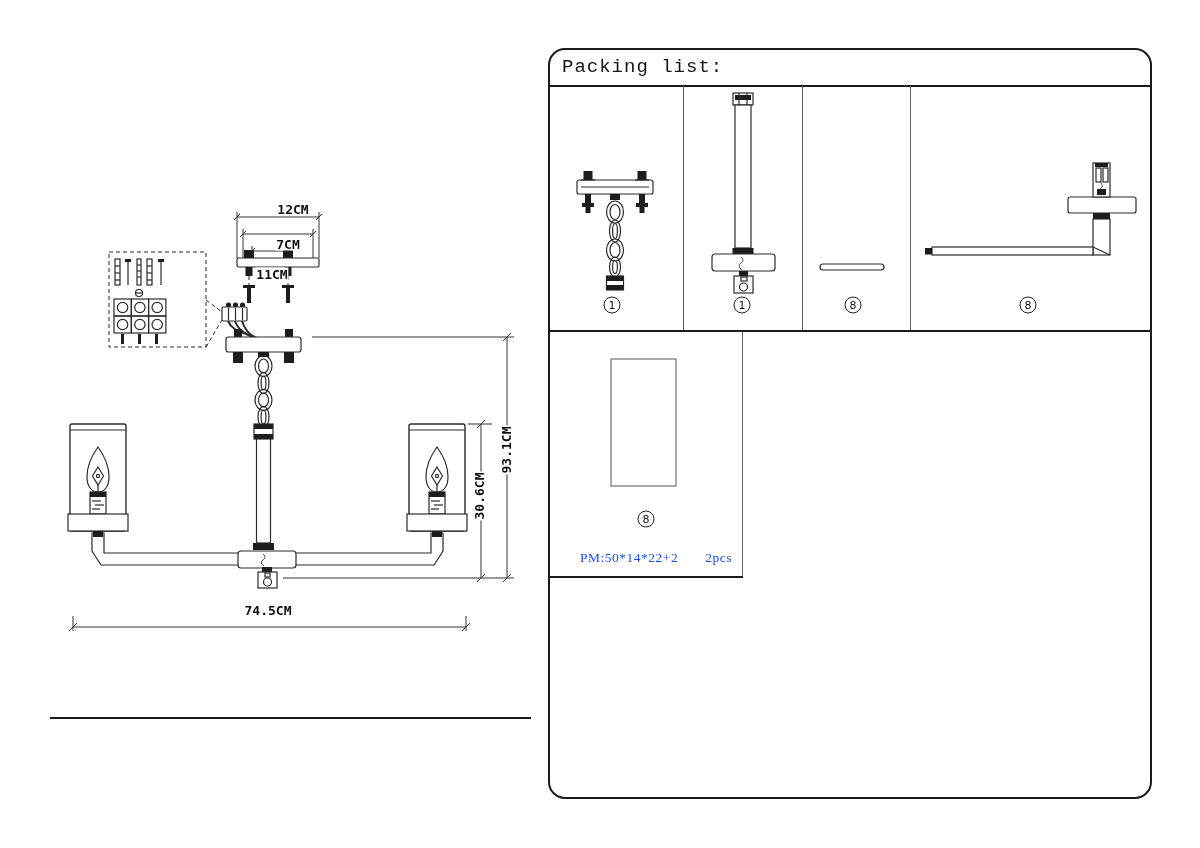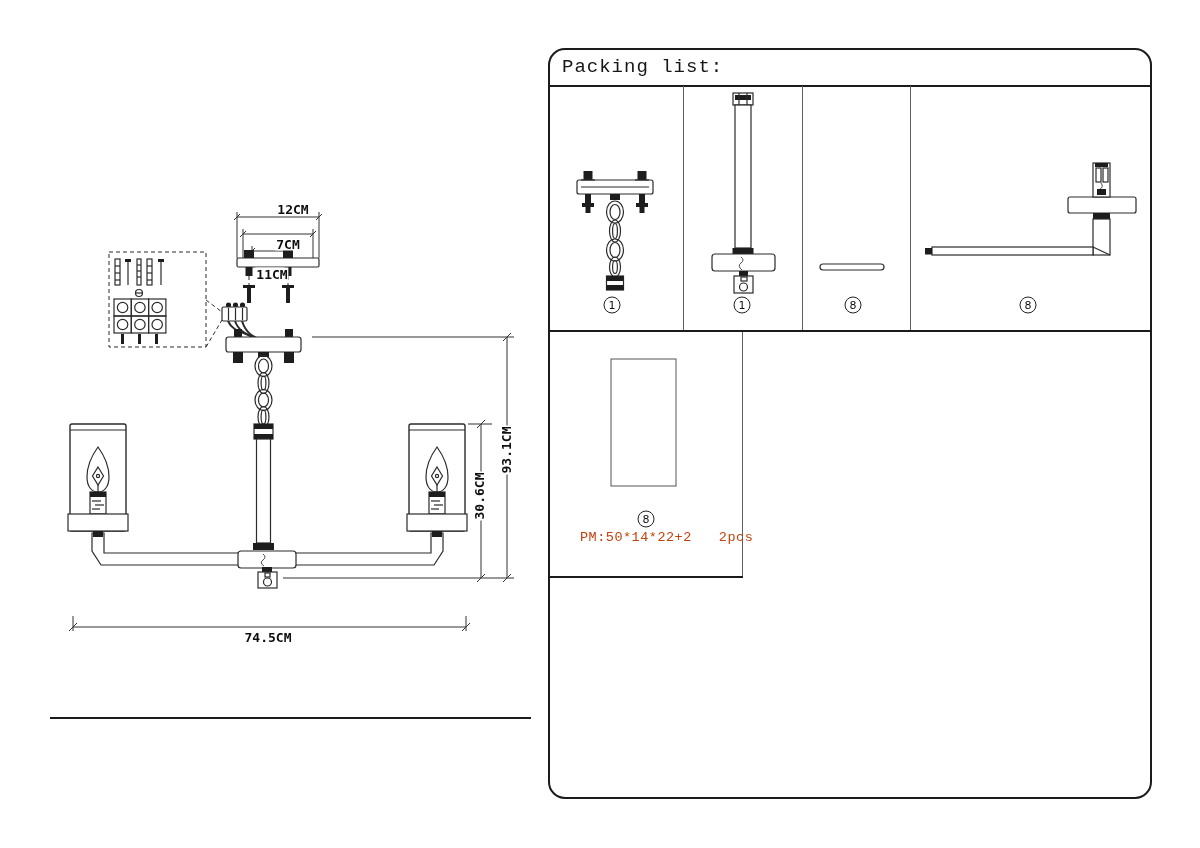--- a/index.html
+++ b/index.html
@@ -22,22 +22,22 @@
   .dk{fill:#1d1d1d;stroke:none;}
   .dash{stroke:#2b2b2b;fill:none;stroke-width:1;stroke-dasharray:4 3;}
   .dim{stroke:#333;fill:none;stroke-width:1;}
   .dim-label{position:absolute;font-family:"DejaVu Sans Mono",monospace;font-weight:700;
         font-size:13px;color:#0f0f0f;white-space:nowrap;transform:translate(-50%,-50%);
         background:#fff;padding:0 1px;line-height:13px;}
   .dim-label.rot{transform:translate(-50%,-50%) rotate(-90deg);}
   .circ{position:absolute;width:17px;height:17px;border:1.3px solid #222;border-radius:50%;
         transform:translate(-50%,-50%);text-align:center;line-height:16px;
         font-family:"DejaVu Sans",sans-serif;font-size:11px;color:#111;background:#fff;box-sizing:border-box;}
-  .carton-text{position:absolute;left:580px;top:530px;font-family:Liberation Mono, monospace;
-        font-size:13.5px;color:#c2410c;white-space:nowrap;letter-spacing:0.5px;}
+  .carton-text{position:absolute;left:580px;top:550px;font-family:Liberation Serif, serif;
+        font-size:13.5px;color:#1d4ed8;white-space:nowrap;letter-spacing:0.5px;}
   .carton-text .qty{margin-left:27px;}
 </style>
 </head>
 <body>
 
 <div class="page">
 
   <div class="gridline heavy" style="left:50px;top:717px;width:481px;height:2px;"></div>
 
   <svg style="left:48px;top:85px;" width="485" height="632" viewBox="48 85 485 632">
@@ -215,21 +215,21 @@
       <line class="dim" x1="69" y1="631" x2="77" y2="623"></line>
         <line class="dim" x1="462" y1="631" x2="470" y2="623"></line>
     </g>
   </svg>
 
   <div class="dim-label" style="left:293px;top:209px;">12CM</div>
   <div class="dim-label" style="left:272px;top:227px;margin-top:47px;">11CM</div>
   <div class="dim-label" style="left:288px;top:244px;">7CM</div>
   <div class="dim-label rot" style="left:479px;top:496px;">30.6CM</div>
   <div class="dim-label rot" style="left:506px;top:450px;">93.1CM</div>
-  <div class="dim-label" style="left:268px;top:637px;">74.5CM</div>
+  <div class="dim-label" style="left:268px;top:610px;">74.5CM</div>
 
   <div class="panel right-panel">
     <div class="packing-header">Packing list:</div>
   </div>
 
   <div class="gridline" style="left:683px;top:86px;width:1px;height:245px;"></div>
   <div class="gridline" style="left:802px;top:86px;width:1px;height:245px;"></div>
   <div class="gridline" style="left:910px;top:86px;width:1px;height:245px;"></div>
   <div class="gridline heavy" style="left:550px;top:330px;width:600px;height:2px;"></div>
   <div class="gridline" style="left:742px;top:332px;width:1px;height:245px;"></div>

